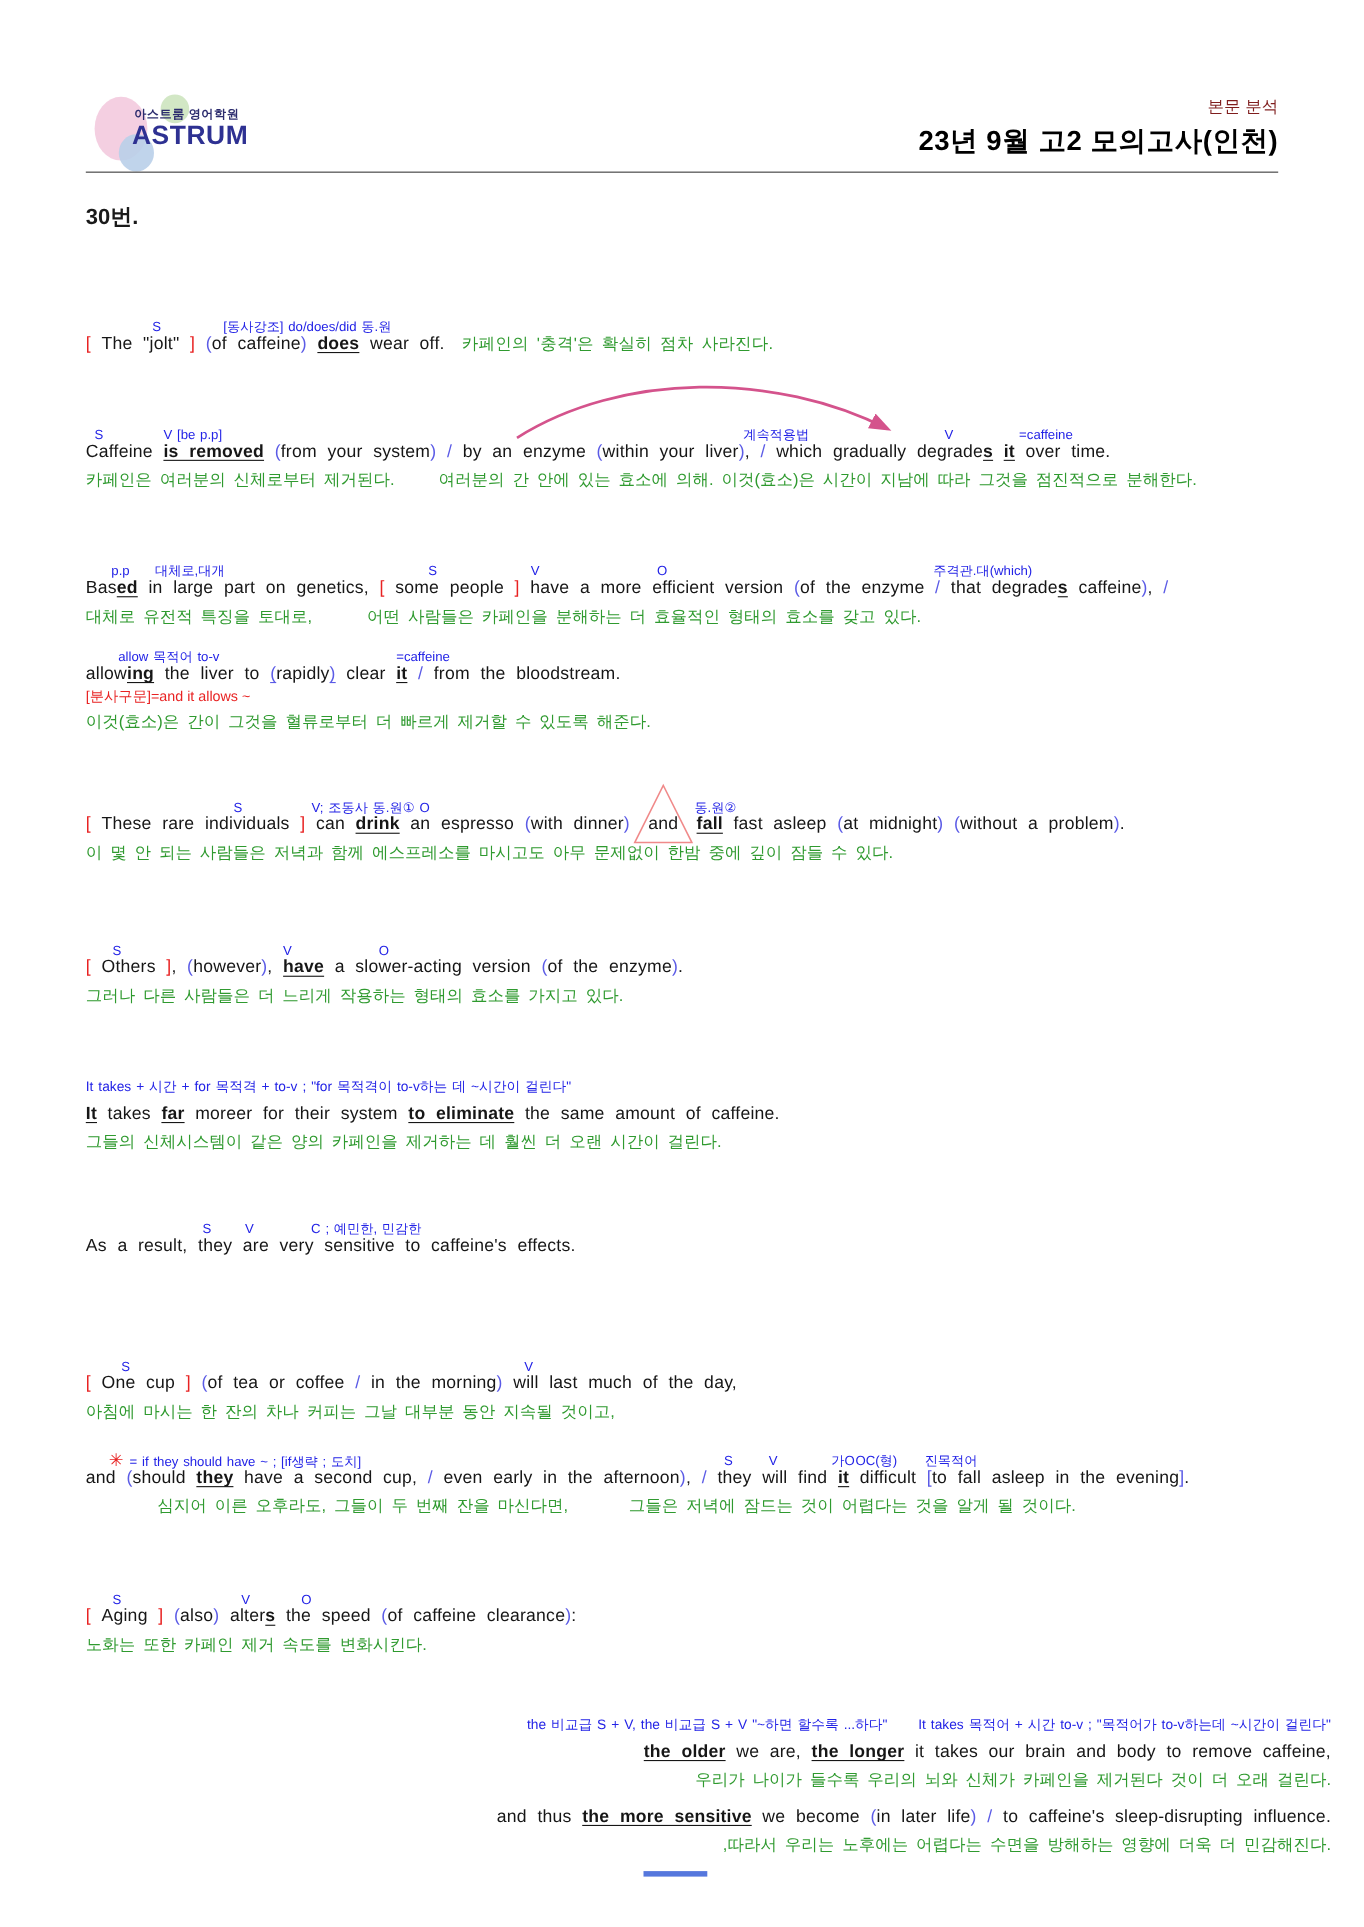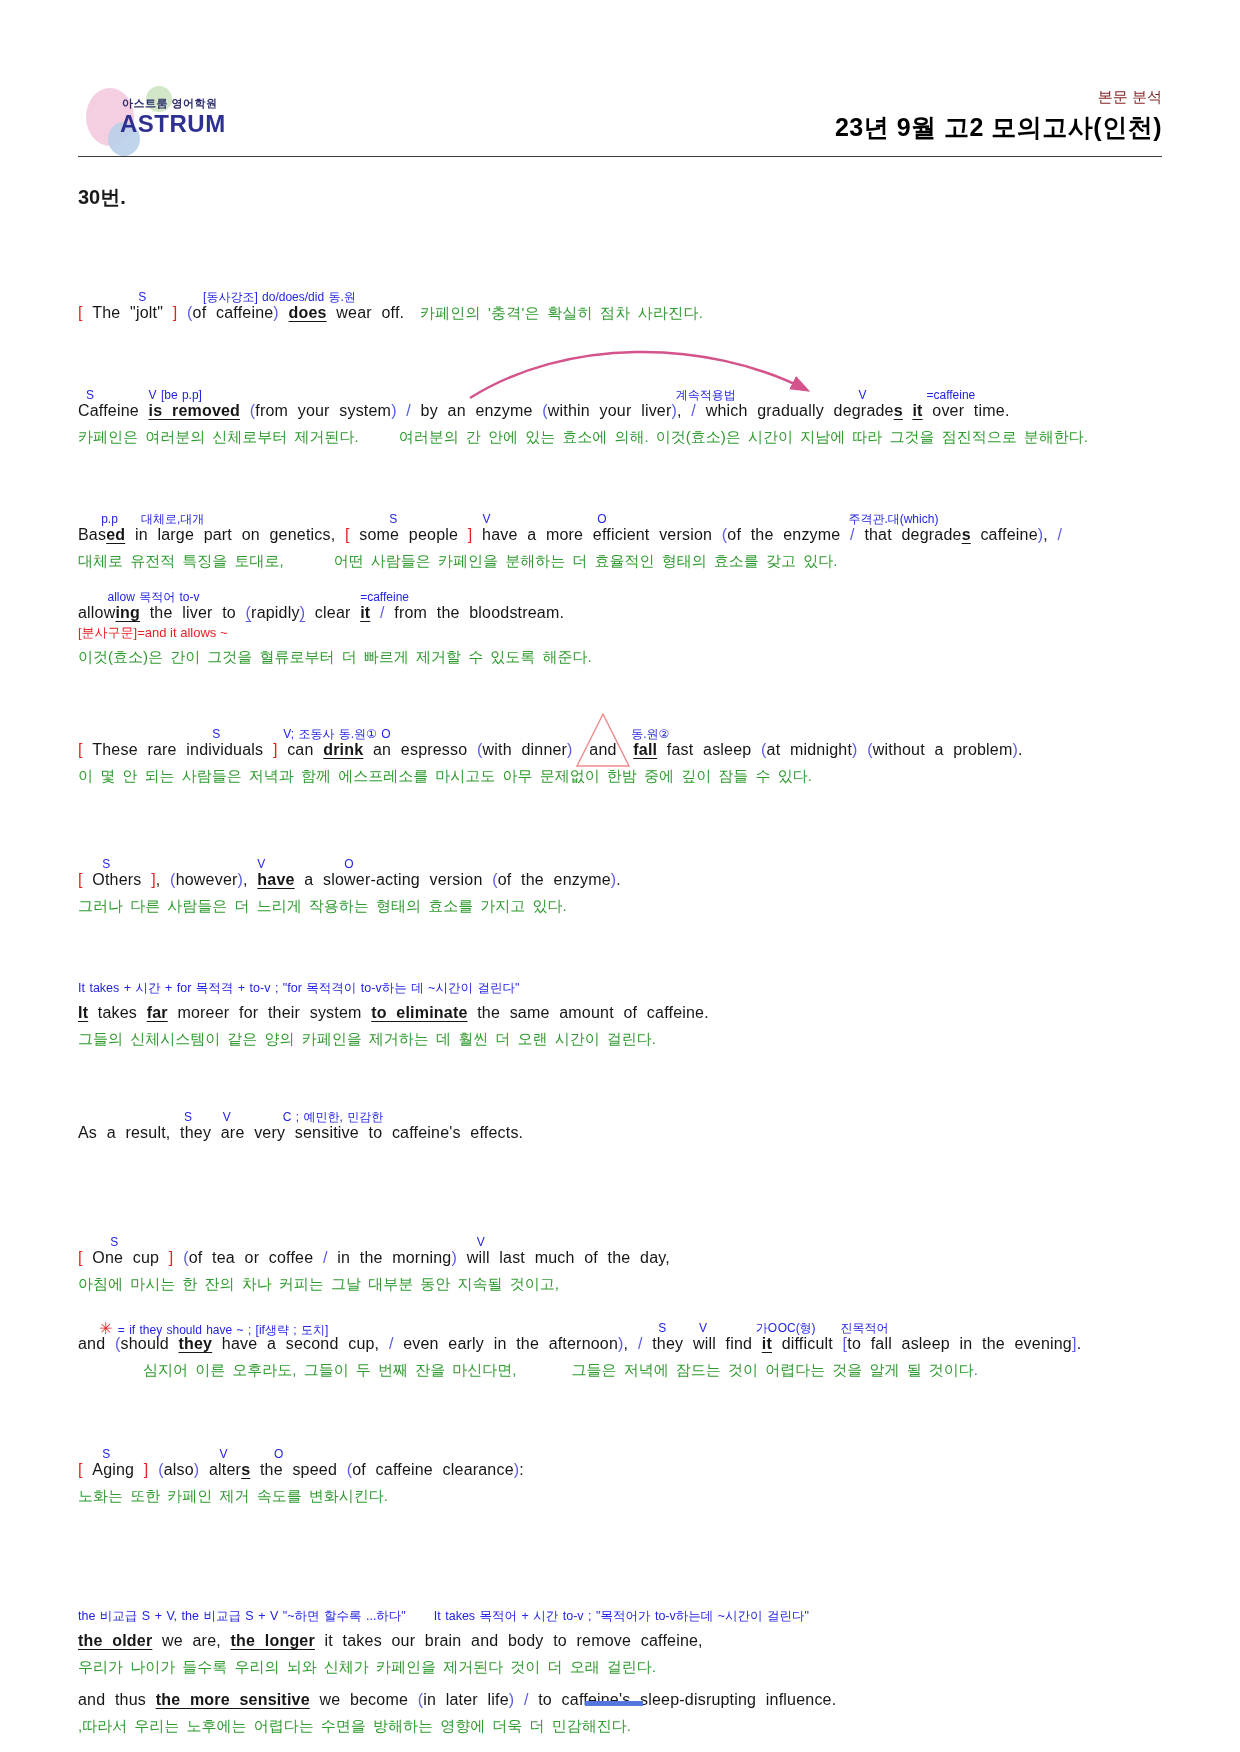--- a/index.html
+++ b/index.html
@@ -107,21 +107,21 @@
       <div class="block" style="top: 1230px;">
         <div class="row sent pad"><span class="seg r">[ </span><span class="aw"><span class="al" style="left: 18px;"><span class="a">S</span></span><span class="seg k">One cup</span></span><span class="seg r"> ] </span><span class="seg p">(</span><span class="seg k">of tea or coffee </span><span class="seg p">/</span><span class="seg k"> in the morning</span><span class="seg p">)</span><span class="seg k"> </span><span class="aw"><span class="al" style="left: 10px;"><span class="a">V</span></span><span class="seg u">will last</span></span><span class="seg k"> much of the day,</span></div>
         <div class="row kor"><span class="seg ">아침에 마시는 한 잔의 차나 커피는 그날 대부분 동안 지속될 것이고,</span></div>
         <div class="row sent pad" style="margin-top: 22px;"><span class="seg k">and </span><span class="aw"><span class="al" style="left: -16px;"><span class="rs">✳ </span><span class="a">= if they should have ~ ; [if생략 ; 도치]</span></span><span class="seg p">(</span></span><span class="seg u">should</span><span class="seg k"> </span><span class="seg bu">they</span><span class="seg k"> </span><span class="seg u">have</span><span class="seg k"> a second cup, </span><span class="seg p">/</span><span class="seg k"> even early in the afternoon</span><span class="seg p">)</span><span class="seg k">, </span><span class="seg p">/</span><span class="seg k"> </span><span class="aw"><span class="al" style="left: 6px;"><span class="a">S</span></span><span class="seg k">they </span></span><span class="aw"><span class="al" style="left: 6px;"><span class="a">V</span></span><span class="seg k">will find </span></span><span class="aw"><span class="al" style="left: -6px;"><span class="a">가O</span></span><span class="seg bu">it</span></span><span class="seg k"> </span><span class="aw"><span class="al" style="left: -4px;"><span class="a">OC(형)</span></span><span class="seg u">difficult</span></span><span class="seg k"> </span><span class="aw"><span class="al" style="left: -2px;"><span class="a">진목적어</span></span><span class="seg bp">[</span></span><span class="seg k">to fall asleep in the evening</span><span class="seg bp">]</span><span class="seg k">.</span></div>
         <div class="row kor"><span class="gap" style="width: 65px;"></span><span class="seg ">심지어 이른 오후라도, 그들이 두 번째 잔을 마신다면,</span><span class="gap" style="width: 55px;"></span><span class="seg ">그들은 저녁에 잠드는 것이 어렵다는 것을 알게 될 것이다.</span></div>
       </div>
       <div class="block" style="top: 1442px;">
         <div class="row sent pad"><span class="seg r">[ </span><span class="aw"><span class="al" style="left: 10px;"><span class="a">S</span></span><span class="seg k">Aging</span></span><span class="seg r"> ] </span><span class="seg p">(</span><span class="seg k">also</span><span class="seg p">)</span><span class="aw"><span class="al" style="left: 20px;"><span class="a">V</span></span><span class="seg k"> alter</span></span><span class="seg bu">s</span><span class="seg k"> </span><span class="aw"><span class="al" style="left: 14px;"><span class="a">O</span></span><span class="seg u">the speed</span></span><span class="seg k"> </span><span class="seg p">(</span><span class="seg k">of caffeine clearance</span><span class="seg p">)</span><span class="seg k">:</span></div>
         <div class="row kor"><span class="seg ">노화는 또한 카페인 제거 속도를 변화시킨다.</span></div>
       </div>
-      <div class="block" style="top: 1608px;">
+      <div class="block" style="top: 1560px; text-align: right;">
         <div class="row note"><span class="seg ">the 비교급 S + V, the 비교급 S + V "~하면 할수록 ...하다"</span><span class="gap" style="width: 28px;"></span><span class="seg ">It takes 목적어 + 시간 to-v ; "목적어가 to-v하는데 ~시간이 걸린다"</span></div>
         <div class="row sent"><span class="seg bu">the older</span><span class="seg k"> we are, </span><span class="seg bu">the longer</span><span class="seg k"> </span><span class="seg u">it takes our brain and body to remove caffeine,</span></div>
         <div class="row kor"><span class="seg ">우리가 나이가 들수록 우리의 뇌와 신체가 카페인을 제거된다 것이 더 오래 걸린다.</span></div>
         <div class="row sent" style="margin-top: 12px;"><span class="seg k">and thus </span><span class="seg bu">the more sensitive</span><span class="seg k"> we become </span><span class="seg p">(</span><span class="seg k">in later life</span><span class="seg p">)</span><span class="seg k"> </span><span class="seg p">/</span><span class="seg k"> to caffeine's sleep-disrupting influence.</span></div>
         <div class="row kor"><span class="seg ">,따라서 우리는 노후에는 어렵다는 수면을 방해하는 영향에 더욱 더 민감해진다.</span></div>
       </div>
     </main>
 
   <svg class="arrow-svg" width="380" height="80">
     <defs>

